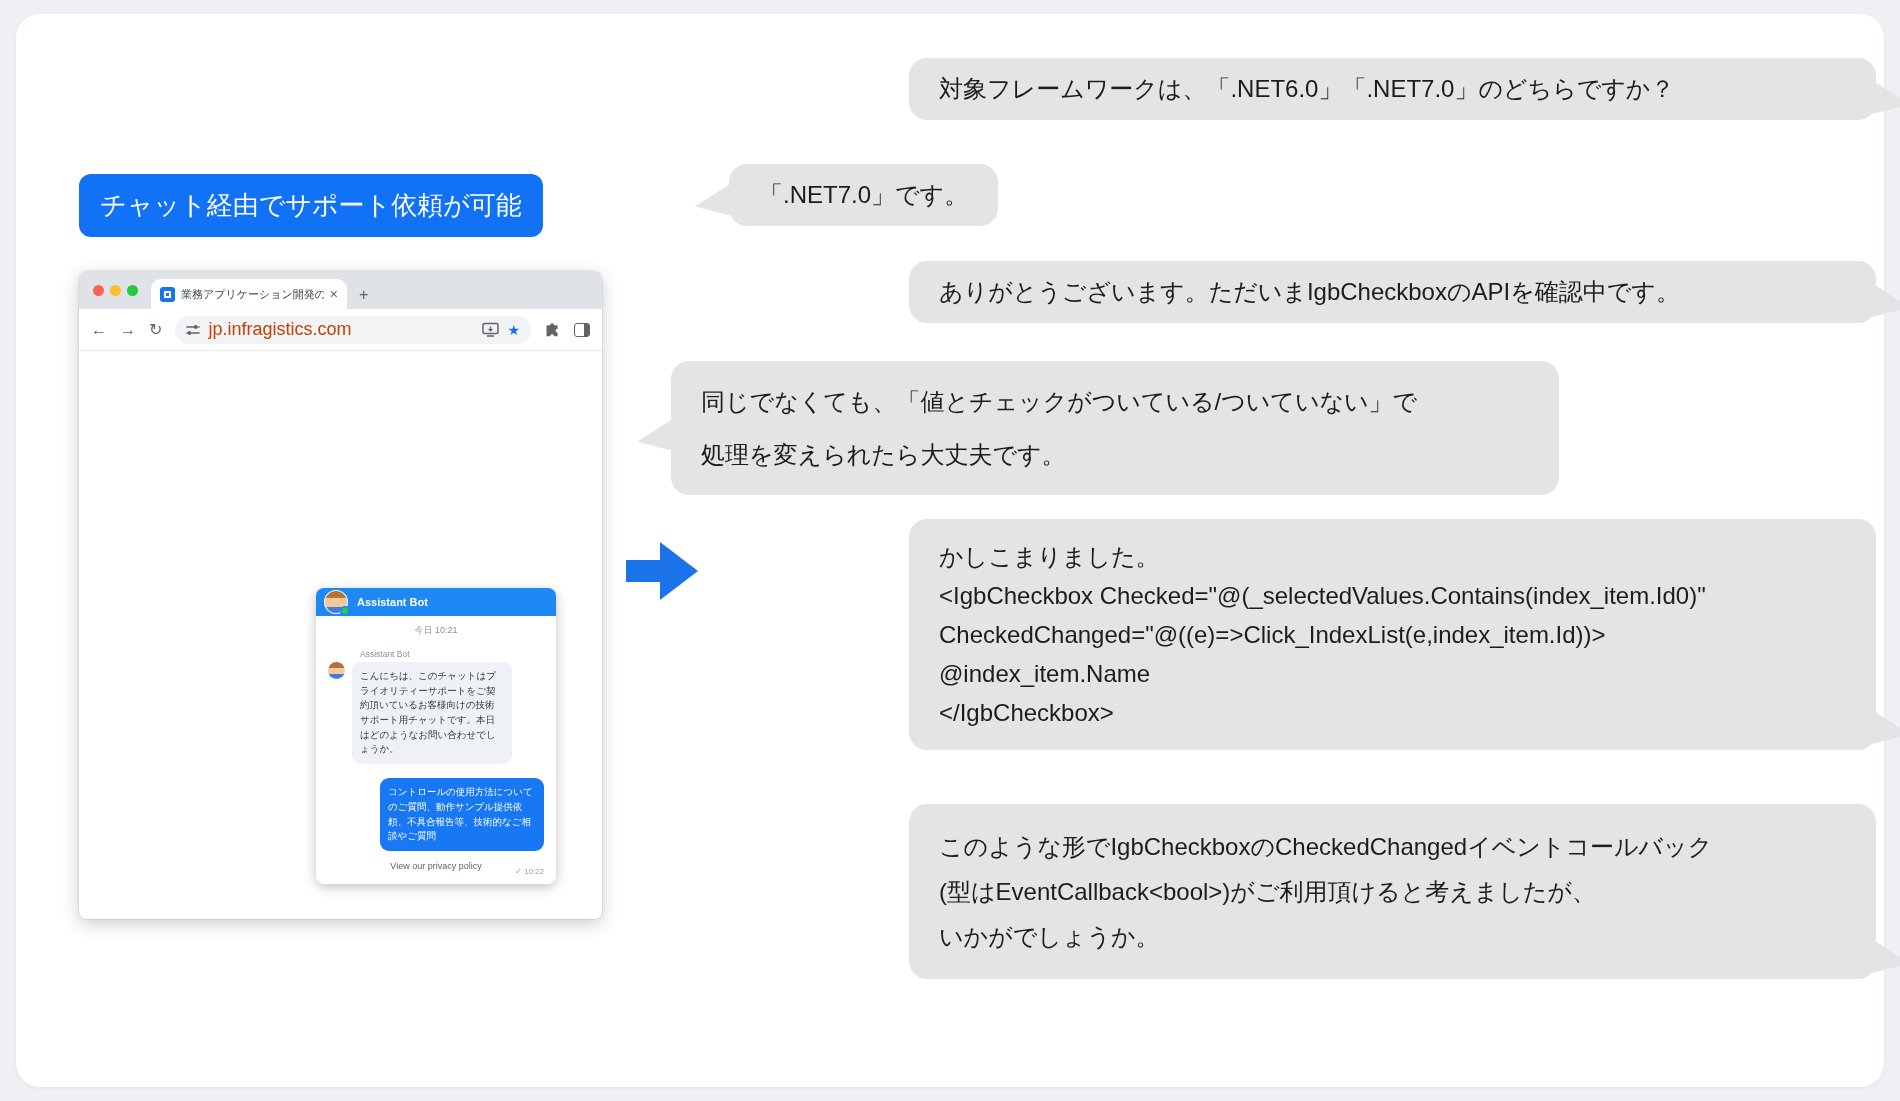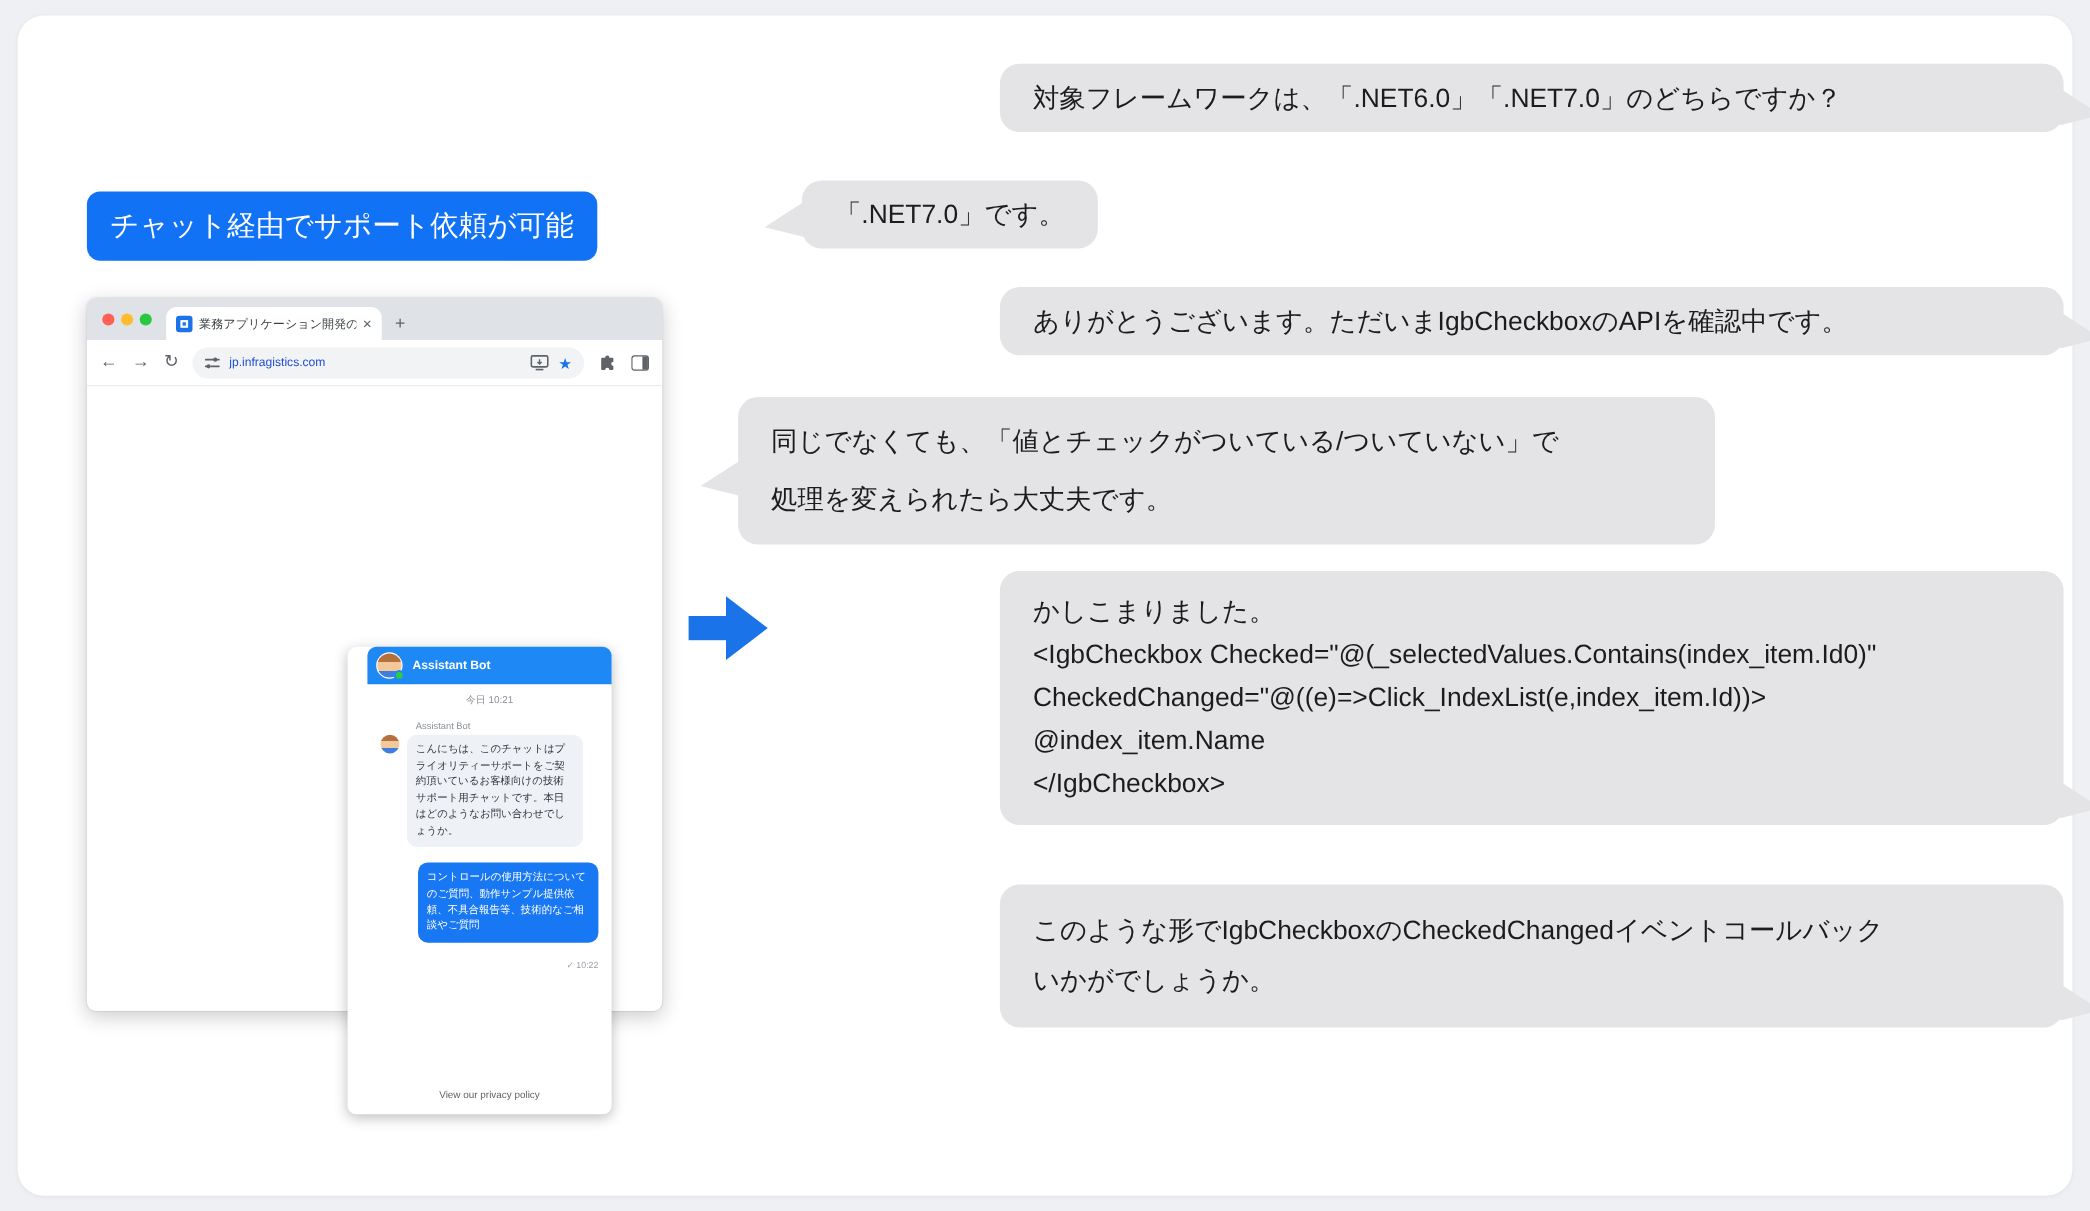--- a/index.html
+++ b/index.html
@@ -78,32 +78,32 @@
   .newtab { position:absolute; left:280px; bottom:5px; font-size:16px; color:#5f6368; }
   .navbar {
     height:42px; background:#fff; border-bottom:1px solid #e8eaed;
     display:flex; align-items:center; gap:13px; padding:0 12px;
   }
   .navicon { font-size:16px; color:#5f6368; line-height:1; }
   .omnibox {
     flex:1; height:28px; background:#f1f3f4; border-radius:14px;
     display:flex; align-items:center; gap:8px; padding:0 11px;
   }
-  .url { font-size:11px; color:#1d4ed8; flex:1; }
+  .url { font-size:18px; color:#c2410c; flex:1; }
   .star { font-size:14px; color:var(--accent-blue); line-height:1; }
   .sidepanel { width:16px; height:14px; border:1.7px solid #5f6368; border-radius:3px; position:relative; }
   .sidepanel span { position:absolute; top:0; right:0; bottom:0; width:5px; background:#5f6368; display:block; }
   .content { position:relative; height:567px; }
 
   
   .widget {
-    position:absolute; left:237px; top:237px; width:240px; height:425px;
+    position:absolute; left:237px; top:237px; width:240px; height:296px;
     background:#fff; border-radius:8px;
     box-shadow: 0 3px 12px rgba(0,0,0,0.25);
-    display:flex; flex-direction:column;padding-left:18px;
+    display:flex; flex-direction:column;
   }
   .w-header {
     height:34px; background:var(--widget-header-blue); border-radius:8px 8px 0 0;
     display:flex; align-items:center; gap:9px; padding:0 8px;
   }
   .avatar { position:relative; width:24px; height:24px; flex-shrink:0; }
   .avatar .inner {
     position:absolute; inset:0; border-radius:50%; overflow:hidden; background:#fff; display:block;
   }
   .avatar .inner span {
@@ -174,20 +174,21 @@
     <span class="ln">かしこまりました。</span>
     <span class="ln">&lt;IgbCheckbox Checked="@(_selectedValues.Contains(index_item.Id0)"</span>
     <span class="ln">CheckedChanged="@((e)=&gt;Click_IndexList(e,index_item.Id))&gt;</span>
     <span class="ln">@index_item.Name</span>
     <span class="ln">&lt;/IgbCheckbox&gt;</span>
     <span class="tail right"></span>
   </div>
 
   <div class="gbubble multi" id="b-proposal">
     <span class="ln">このような形でIgbCheckboxのCheckedChangedイベントコールバック</span>
+    <span class="ln">(型はEventCallback&lt;bool&gt;)がご利用頂けると考えましたが、</span>
     <span class="ln">いかがでしょうか。</span>
     <span class="tail right"></span>
   </div>
 
 
   <div class="browser">
     <div class="tabstrip">
       <span class="traffic red"></span>
       <span class="traffic yellow"></span>
       <span class="traffic green"></span>

